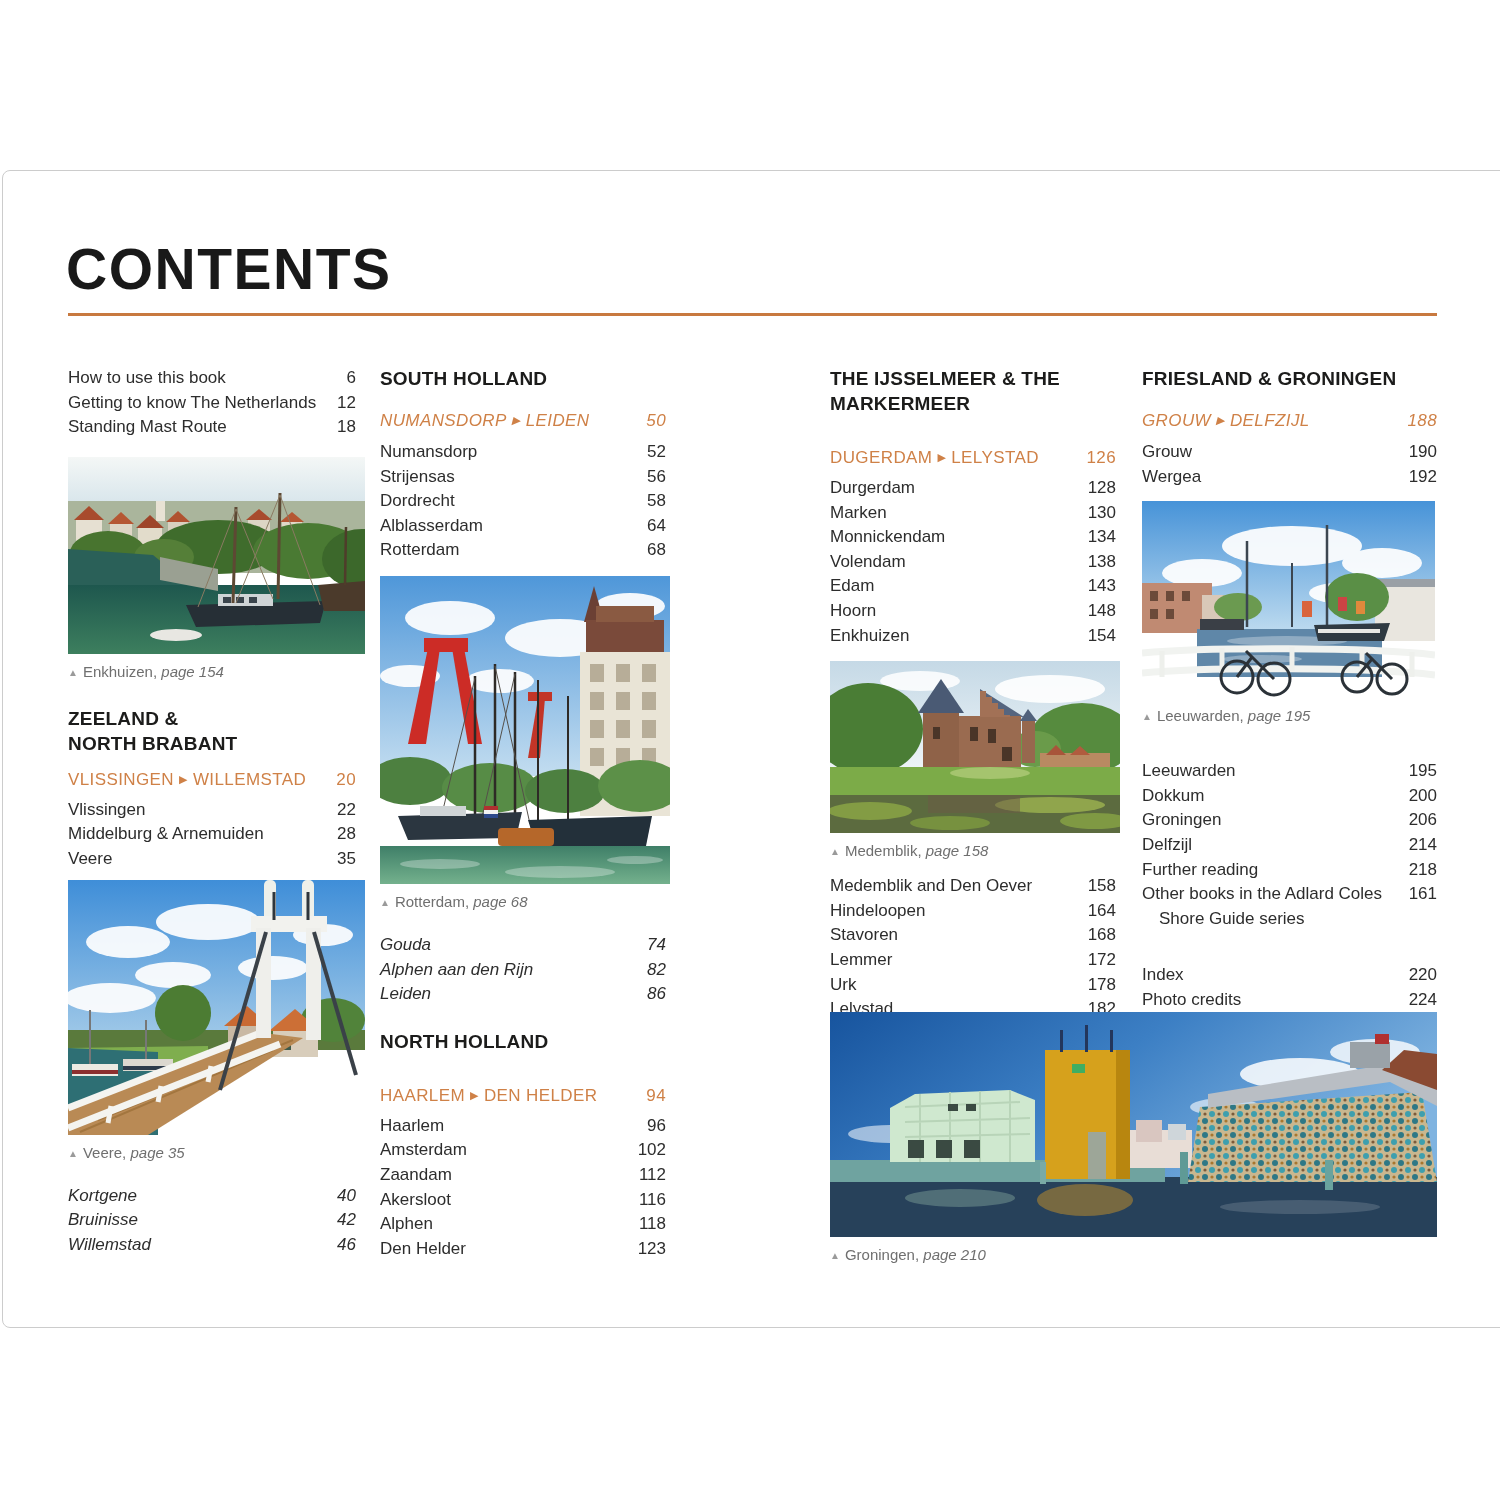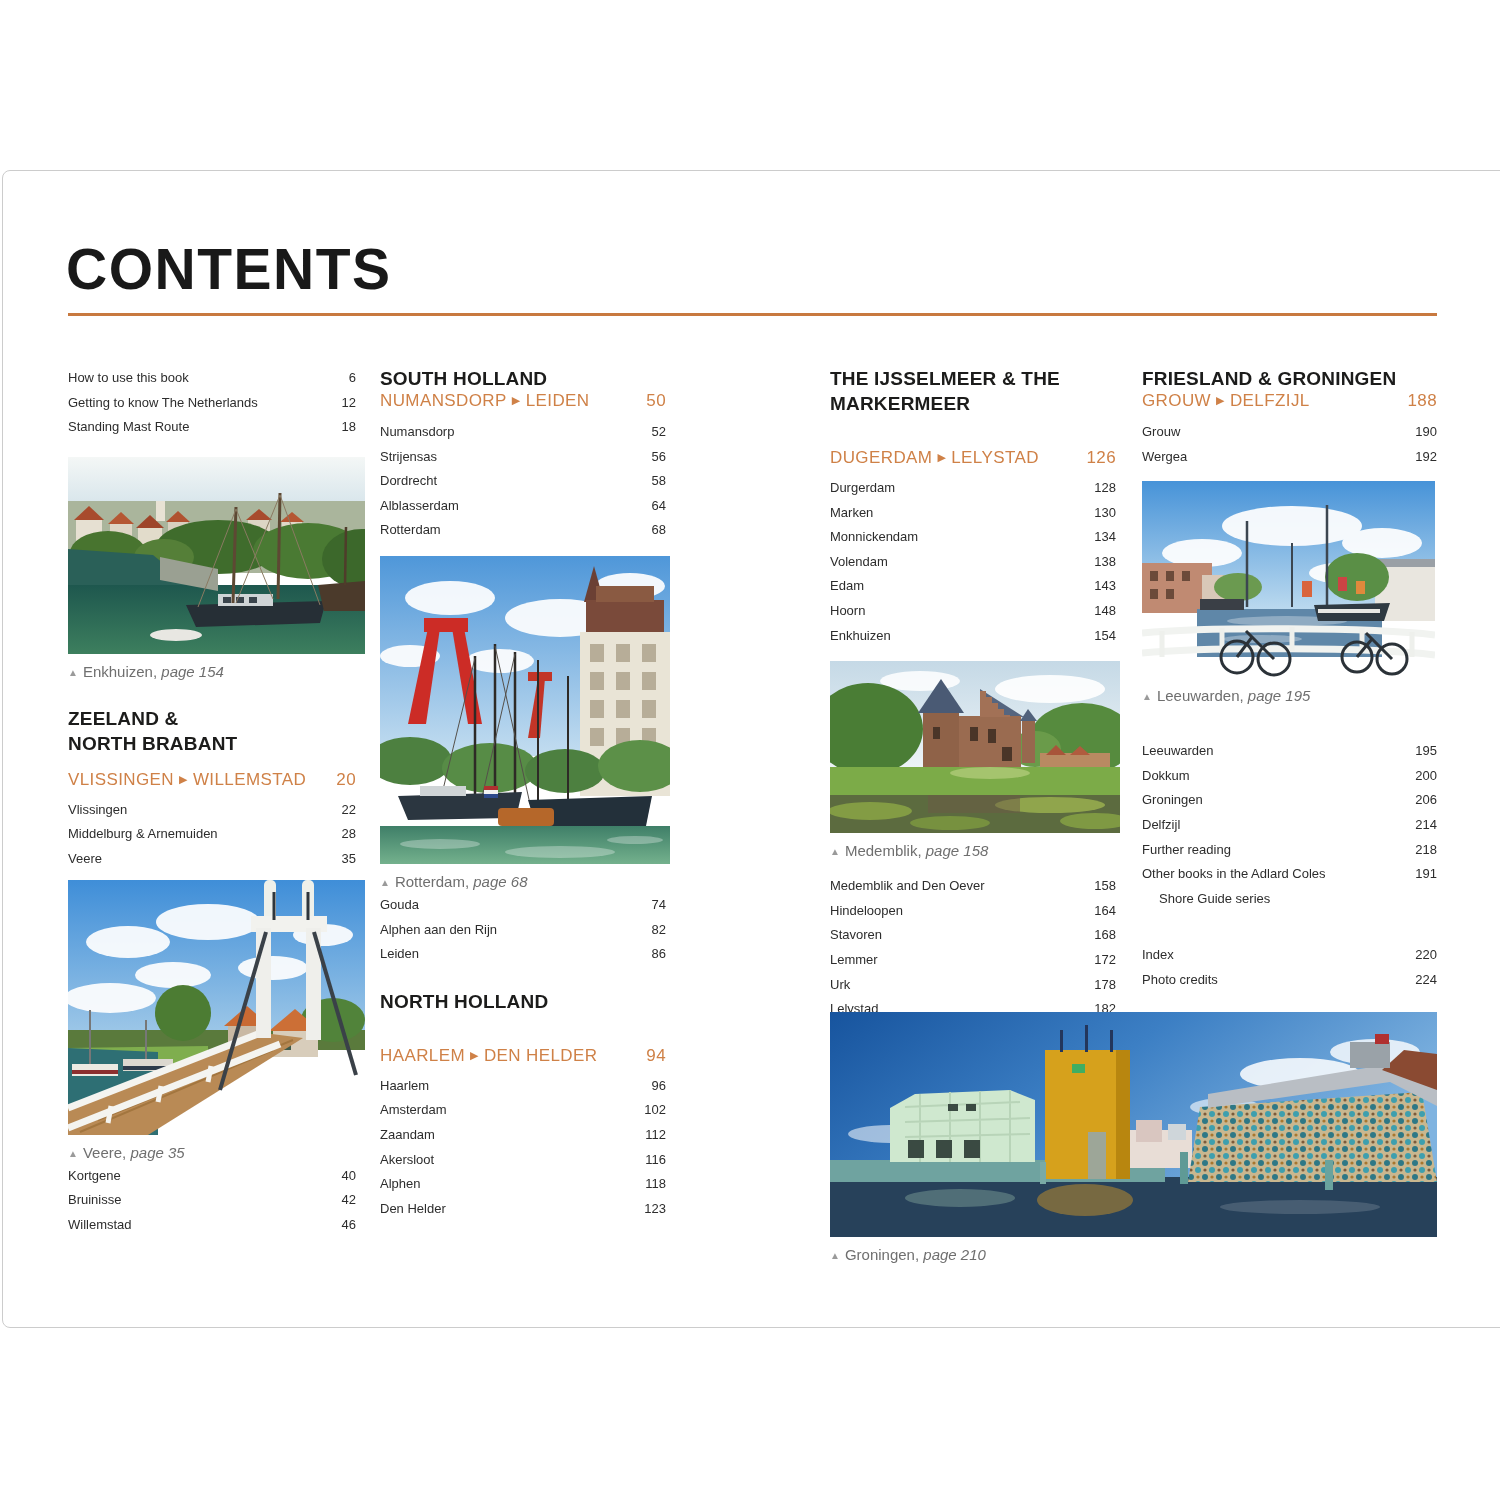--- a/index.html
+++ b/index.html
@@ -11,38 +11,38 @@
               letter-spacing:1.5px;color:#191919;}
   .title-rule{position:absolute;left:68px;top:313px;width:1369px;height:3px;background:#c8793f;}
 
   .col{position:absolute;top:366px;}
   .col1{left:68px;width:288px;}
   .col2{left:380px;width:286px;}
   .col3{left:830px;width:286px;}
   .col4{left:1142px;width:295px;}
 
   .toc-row{display:flex;justify-content:space-between;align-items:flex-start;
-           font-size:13px;line-height:24.6px;color:#2d2d2d;}
+           font-size:17px;line-height:24.6px;color:#2d2d2d;}
   .toc-label{flex:1;}
   .toc-label2{display:block;padding-left:17px;}
   .toc-page{margin-left:8px;white-space:nowrap;}
 
   .sec-heading{font-size:19px;font-weight:bold;color:#1c1c1b;line-height:25px;letter-spacing:0.2px;}
   .route-row{display:flex;justify-content:space-between;color:#cf8147;font-size:17px;
              letter-spacing:0.4px;font-weight:500;}
   .route-arrow{font-size:11px;margin:0 5px;position:relative;top:-2px;}
 
   .caption{font-size:15px;color:#6f6f6f;margin-top:8px;line-height:20px;}
   .caption-marker{font-size:10px;color:#9a9a9a;margin-right:5px;vertical-align:1px;}
   .caption-page{font-style:italic;}
 
   .photo{display:block;}
   .mt8{margin-top:8px;} .mt9{margin-top:9px;} .mt12{margin-top:12px;} .mt13{margin-top:13px;}
   .mt14{margin-top:14px;} .mt16{margin-top:32px;} .mt17{margin-top:17px;} .mt18{margin-top:32px;}
-  .mt20{} .mt22{margin-top:22px;} .mt23{margin-top:23px;} .mt24{}
+  .mt20{margin-top:20px;font-style:italic;} .mt22{margin-top:22px;} .mt23{margin-top:23px;} .mt24{}
   .photo-groningen-wrap{position:absolute;left:830px;top:1012px;width:607px;}
 </style>
 </head>
 <body>
 
 <div class="canvas">
   <div class="page-card"></div>
 
   <div class="page-title">CONTENTS</div>
   <div class="title-rule"></div>
@@ -633,21 +633,21 @@
 
     <div class="toc-list mt24">
 
         <div class="toc-row">
           <span class="toc-label"><span>Further reading</span></span>
           <span class="toc-page">218</span>
         </div>
 
         <div class="toc-row">
           <span class="toc-label"><span>Other books in the Adlard Coles</span><span class="toc-label2">Shore Guide series</span></span>
-          <span class="toc-page">191</span>
+          <span class="toc-page">161</span>
         </div>
       </div>
 
     <div class="toc-list mt16">
 
         <div class="toc-row">
           <span class="toc-label"><span>Index</span></span>
           <span class="toc-page">220</span>
         </div>
 

